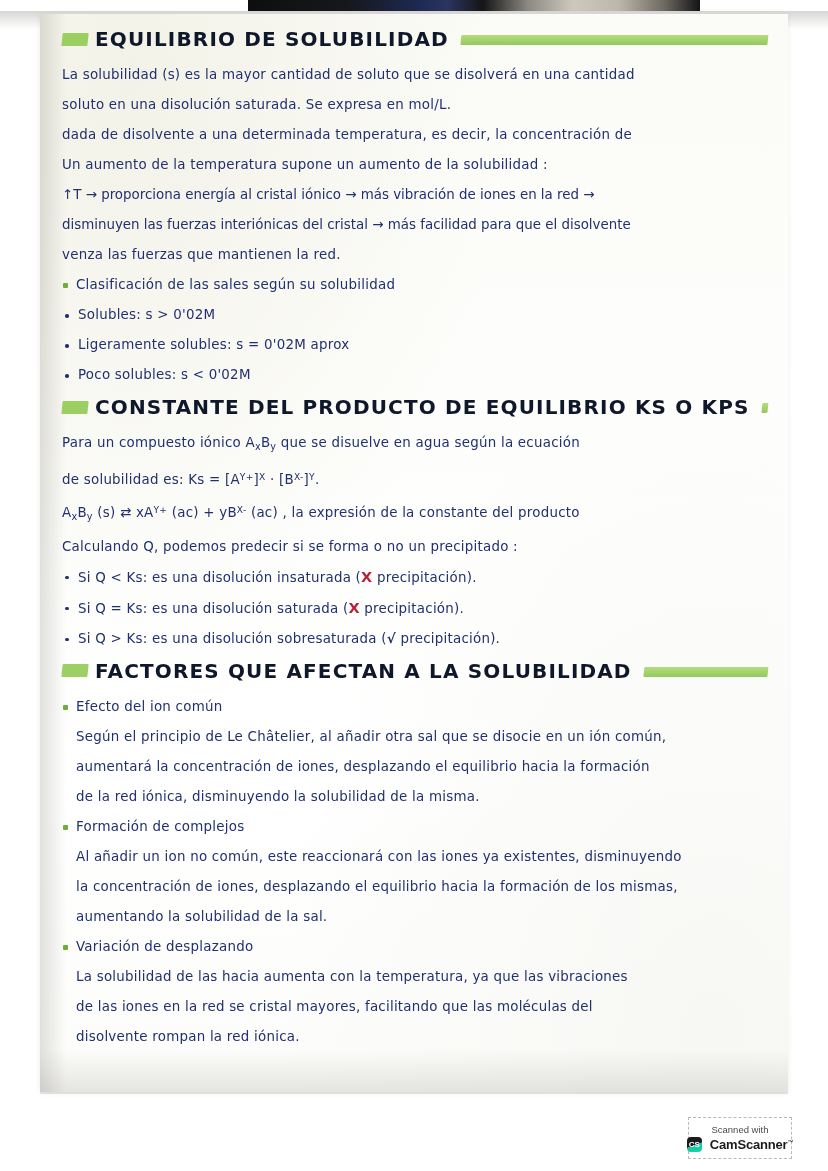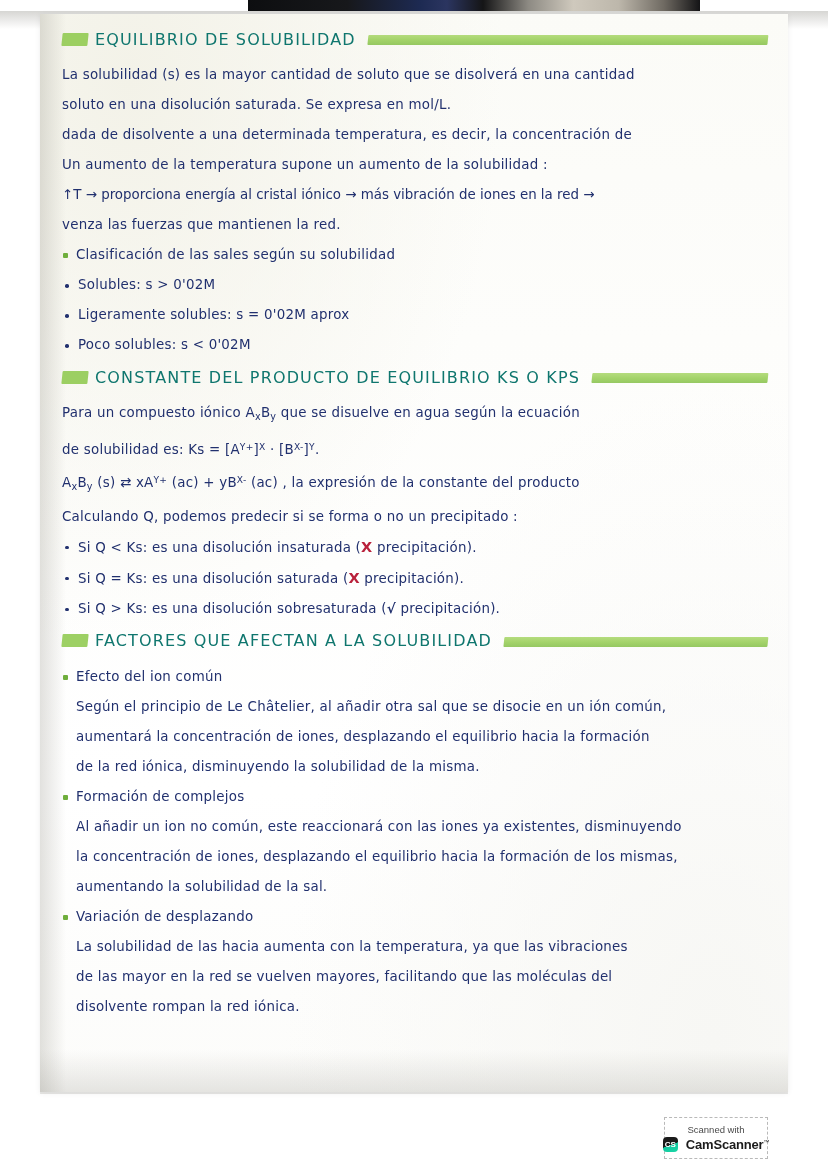--- a/index.html
+++ b/index.html
@@ -82,24 +82,24 @@
     height: 13px;
     background: #8dc84a;
     opacity: .86;
     margin-right: 7px;
     border-radius: 1px;
     transform: skewX(-6deg);
   }
   .head-text {
     flex: 0 0 auto;
     font-family: "DejaVu Sans", sans-serif;
-    font-size: 16px;
-    font-weight: 400;
+    font-size: 20px;
+    font-weight: 700;
     letter-spacing: 1.15px;
-    color: #0f766e;
+    color: #0f172a;
     white-space: nowrap;
   }
   .hl-bar {
     flex: 1 1 auto;
     height: 10px;
     margin-left: 12px;
     background: linear-gradient(180deg, #a3d45f 0%, #8cc845 55%, #7cbb3c 100%);
     opacity: .80;
     border-radius: 1px;
     transform: skewX(-6deg) translateY(1px);
@@ -162,21 +162,21 @@
   }
   .mark-check {
     color: #21306e;
     font-weight: 700;
   }
   .arrow { letter-spacing: 0; }
 
   
   .camscanner {
     position: absolute;
-    left: 664px;
+    left: 688px;
     top: 1117px;
     width: 104px;
     height: 42px;
     border: 1px dashed #b9b9b9;
     background: #ffffff;
     display: flex;
     flex-direction: column;
     align-items: center;
     justify-content: center;
     padding: 1px 2px;
@@ -240,20 +240,21 @@
 
   <div class="hand para">
     <div class="line">La solubilidad (s) es la mayor cantidad de soluto que se disolverá en una cantidad</div>
     <div class="line">soluto en una disolución saturada. Se expresa en mol/L.</div>
     <div class="line">dada de disolvente a una determinada temperatura, es decir, la concentración de</div>
   </div>
 
   <div class="hand para">
     <div class="line">Un aumento de la temperatura supone un aumento de la solubilidad :</div>
     <div class="line arrow">↑T → proporciona energía al cristal iónico → más vibración de iones en la red →</div>
+    <div class="line arrow">disminuyen las fuerzas interiónicas del cristal → más facilidad para que el disolvente</div>
     <div class="line">venza las fuerzas que mantienen la red.</div>
   </div>
 
   <div class="hand bullet-green">
     <div class="line">Clasificación de las sales según su solubilidad</div>
   </div>
   <div class="hand bullet-dot">
     <div class="line">Solubles: s &gt; 0'02M</div>
   </div>
   <div class="hand bullet-dot">
@@ -315,21 +316,21 @@
     <div class="line">Al añadir un ion no común, este reaccionará con las iones ya existentes, disminuyendo</div>
     <div class="line">la concentración de iones, desplazando el equilibrio hacia la formación de los mismas,</div>
     <div class="line">aumentando la solubilidad de la sal.</div>
   </div>
 
   <div class="hand bullet-green">
     <div class="line">Variación de desplazando</div>
   </div>
   <div class="hand para indent-1">
     <div class="line">La solubilidad de las hacia aumenta con la temperatura, ya que las vibraciones</div>
-    <div class="line">de las mayor en la red se vuelven mayores, facilitando que las moléculas del</div>
+    <div class="line">de las iones en la red se cristal mayores, facilitando que las moléculas del</div>
     <div class="line">disolvente rompan la red iónica.</div>
   </div>
 
 </div>
 
 <div class="camscanner">
   <div class="cs-top">Scanned with</div>
   <div class="cs-bottom">
     <span class="cs-logo">CS</span>
     <span class="cs-name"><span>CamScanner</span><span class="cs-tm">™</span></span>

